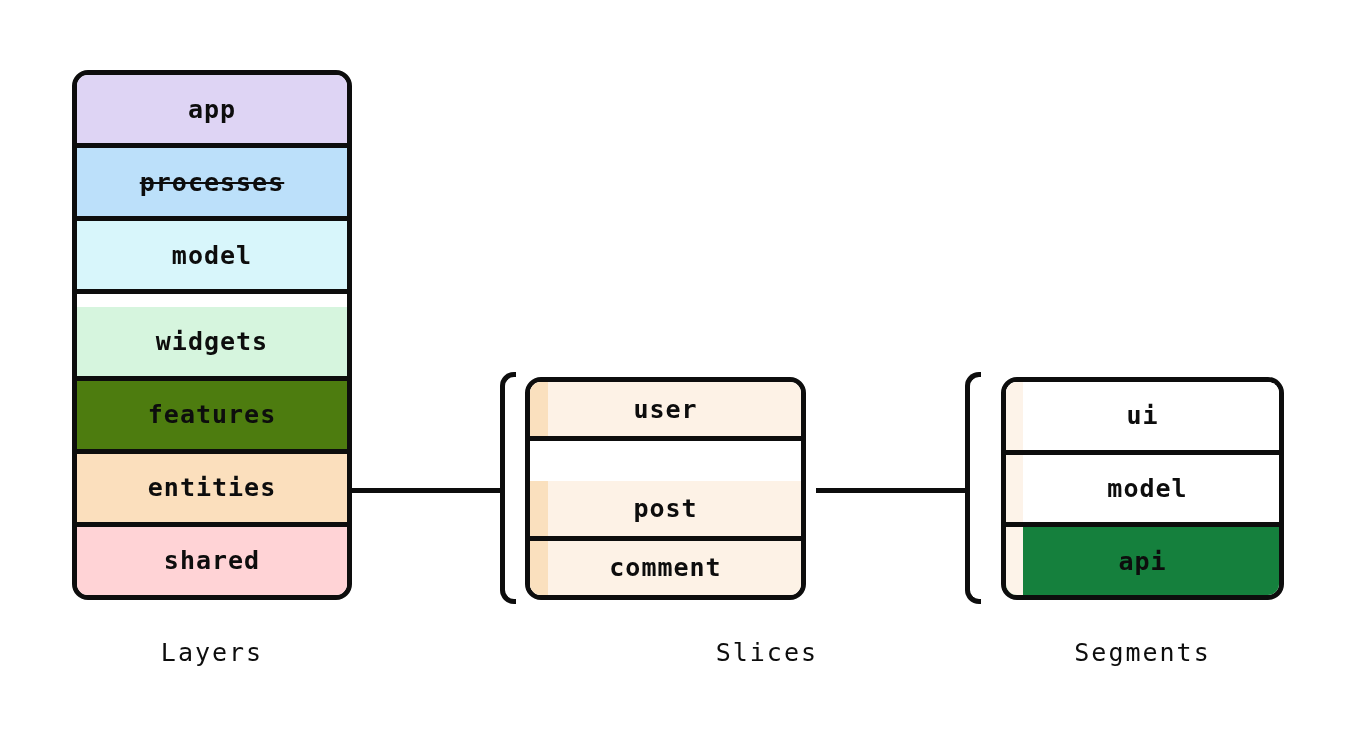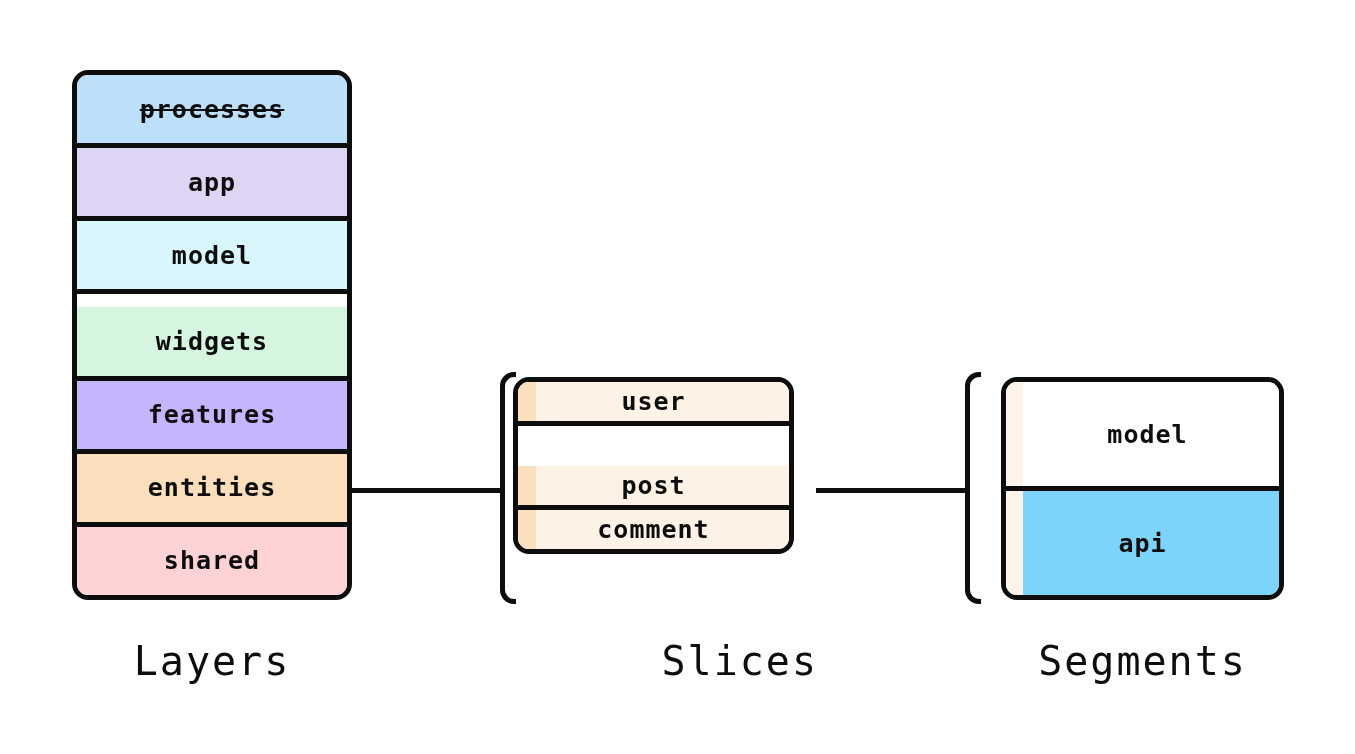--- a/index.html
+++ b/index.html
@@ -41,21 +41,21 @@
   }
   .row-label.strike { text-decoration: line-through; text-decoration-thickness: 2px; }
   .strip {
     position: absolute;
     left: 0; top: 0; bottom: 0;
     width: 18px;
     z-index: 0;
   }
 
   #layers-stack  { left: 72px;  top: 70px;  width: 280px; height: 530px; }
-  #slices-stack  { left: 513px; top: 377px; width: 281px; height: 177px; }
+  #slices-stack  { left: 525px; top: 377px; width: 281px; height: 223px; }
   #segments-stack{ left: 1001px;top: 377px; width: 283px; height: 223px; }
   #segments-stack .strip { width: 17px; }
 
   
   .bracket {
     position: absolute;
     top: 372px;
     width: 16px;
     height: 232px;
     border-left: 5px solid #0d0d0d;
@@ -75,47 +75,47 @@
     background: #0d0d0d;
   }
   #connector-1 { left: 350px; width: 153px; }
   #connector-2 { left: 816px; width: 152px; }
 
   
   .caption {
     position: absolute;
     top: 638px;
     text-align: center;
-    font-size: 40px;
+    font-size: 25px;
     font-weight: normal;
     letter-spacing: 2px;
   }
   #caption-layers   { left: 72px;   width: 280px; }
   #caption-slices   { left: 537px;  width: 281px; text-align: right; }
   #caption-segments { left: 1001px; width: 283px; }
 </style>
 </head>
 <body>
 
 <div class="canvas">
 
   <div class="stack" id="layers-stack">
+    <div class="row" style="background: rgb(222, 212, 244);">
+      <span class="row-label">app</span>
+    </div>
     <div class="row" style="background: rgb(188, 224, 250);">
       <span class="row-label strike">processes</span>
-    </div>
-    <div class="row" style="background: rgb(222, 212, 244);">
-      <span class="row-label">app</span>
     </div>
     <div class="row" style="background: rgb(216, 246, 251);">
       <span class="row-label">model</span>
     </div>
     <div class="row" style="background: rgb(214, 245, 222); margin-top: 13px;">
       <span class="row-label">widgets</span>
     </div>
-    <div class="row" style="background: #c4b5fd;">
+    <div class="row" style="background: #4d7c0f;">
       <span class="row-label">features</span>
     </div>
     <div class="row" style="background: rgb(251, 223, 189);">
       <span class="row-label">entities</span>
     </div>
     <div class="row" style="background: rgb(255, 211, 214);">
       <span class="row-label">shared</span>
     </div>
   </div>
 
@@ -134,25 +134,29 @@
     <div class="row" style="background: rgb(253, 242, 230);">
       <span class="strip" style="background: rgb(250, 224, 190);"></span>
       <span class="row-label">comment</span>
     </div>
   </div>
 
   <div class="connector" id="connector-2"></div>
 
   <div class="bracket" id="segments-bracket"></div>
   <div class="stack" id="segments-stack">
+    <div class="row" style="background: rgb(255, 255, 255);">
+      <span class="strip" style="background: rgb(253, 243, 233);"></span>
+      <span class="row-label">ui</span>
+    </div>
     <div class="row" style="background: rgb(255, 255, 255); padding-left: 10px;">
       <span class="strip" style="background: rgb(253, 243, 233);"></span>
       <span class="row-label">model</span>
     </div>
-    <div class="row" style="background: #7dd3fc;">
+    <div class="row" style="background: #15803d;">
       <span class="strip" style="background: rgb(253, 243, 233);"></span>
       <span class="row-label">api</span>
     </div>
   </div>
 
   <div class="caption" id="caption-layers">Layers</div>
   <div class="caption" id="caption-slices">Slices</div>
   <div class="caption" id="caption-segments">Segments</div>
 
 </div>

